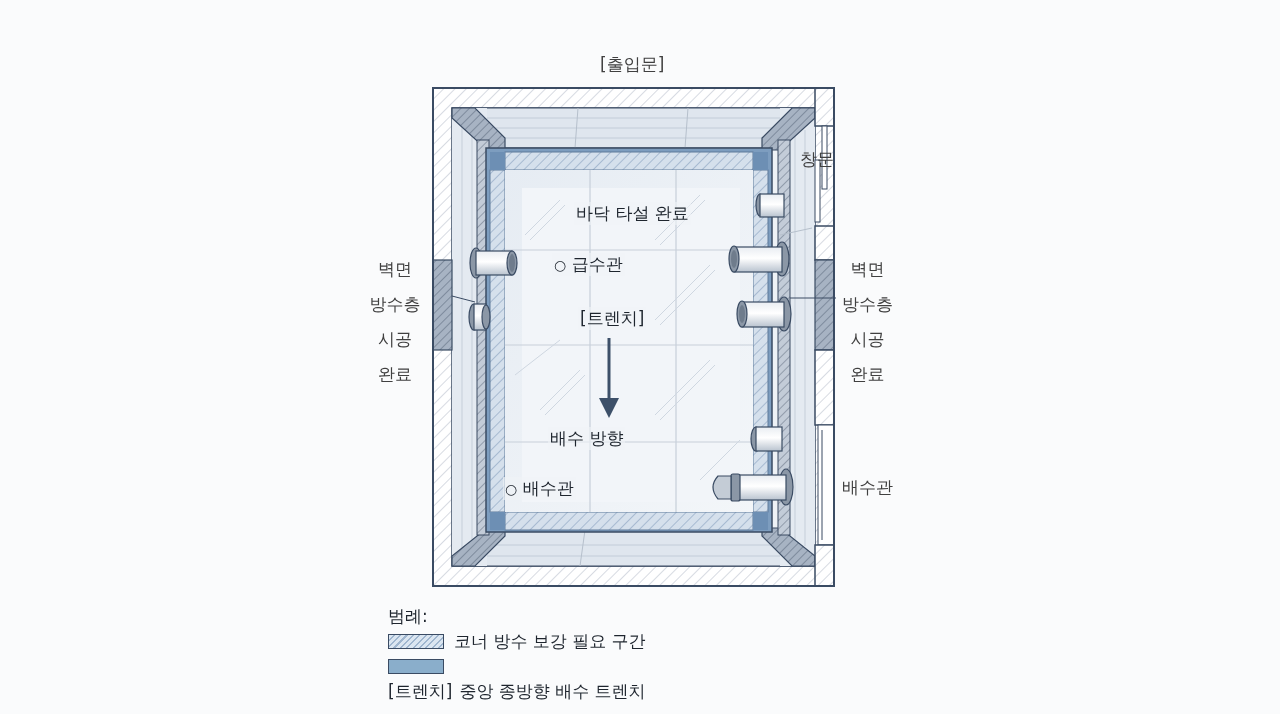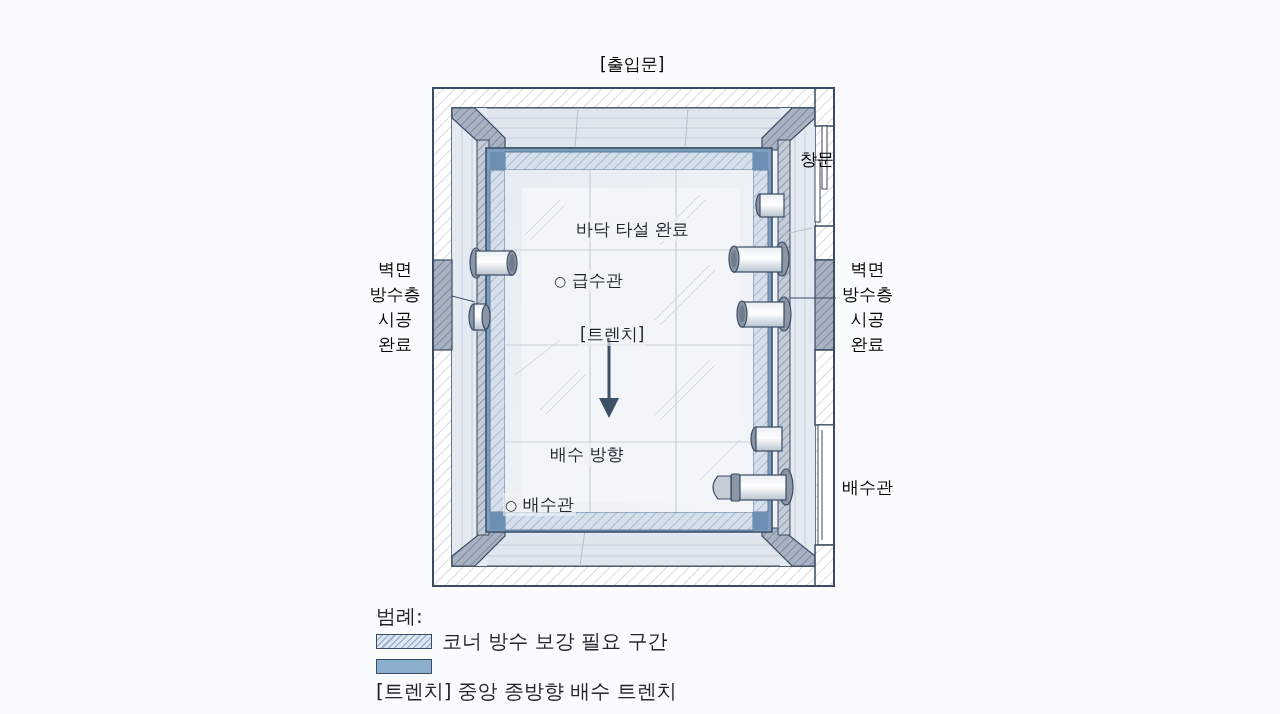--- a/index.html
+++ b/index.html
@@ -1,25 +1,25 @@
 <!DOCTYPE html>
 <html><head>
 <meta charset="utf-8">
 <style>
   html, body { margin: 0; padding: 0; }
   body {
     width: 1280px; height: 714px; background: #fafbfc;
     font-family: "DejaVu Sans", "Liberation Sans", sans-serif;
     color: #1f2630; position: relative; overflow: hidden;
   }
-  .lbl { position: absolute; font-size: 17px; color: #000000; line-height: 25px; text-align: center; white-space: nowrap; }
-  .lbl-stack { display: flex; flex-direction: column; align-items: center; }
-  .inner-lbl { position: absolute; font-size: 17px; color: #1e252e; white-space: nowrap; background: rgba(240,243,247,0.6); padding: 0 2px; margin-top: 16px; }
-  .legend { position: absolute; left: 376px; top: 604px; font-size: 20px; color: #1e252e; line-height: 25px; }
-  .legend-row { display: flex; align-items: center; gap: 10px; height: 25px; }
+  .lbl { position: absolute; font-size: 17px; color: #404040; line-height: 25px; text-align: center; white-space: nowrap; }
+  .lbl-stack { display: flex; flex-direction: column; align-items: center; gap: 10px; }
+  .inner-lbl { position: absolute; font-size: 17px; color: #1e252e; white-space: nowrap; background: rgba(240,243,247,0.6); padding: 0 2px; }
+  .legend { position: absolute; left: 388px; top: 604px; font-size: 17px; color: #1e252e; line-height: 25px; }
+  .legend-row { display: flex; align-items: center; gap: 10px; height: 25px; justify-content: space-between; }
   .swatch { width: 56px; height: 15px; border: 1.5px solid #3a4b63; box-sizing: border-box; }
   .swatch-hatch { background: repeating-linear-gradient(135deg, #dbe6f1 0 3px, #9fb6cf 3px 4.5px); }
   .swatch-solid { background: #8aaecb; }
   svg { position: absolute; left: 0; top: 0; }
 </style>
 </head>
 <body>
 
 <svg width="1280" height="714" viewBox="0 0 1280 714">
   <defs>

